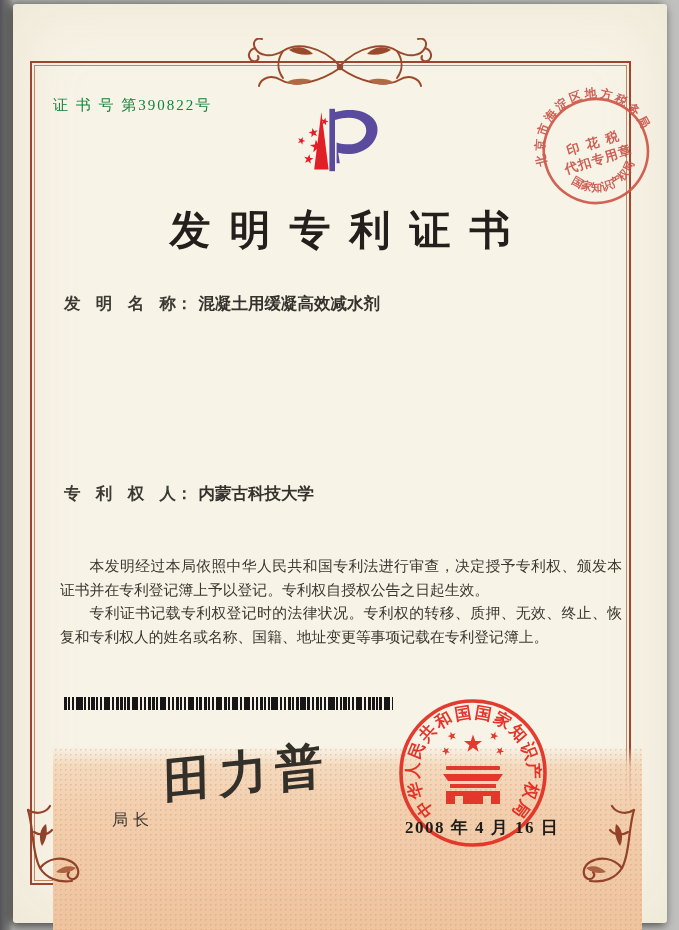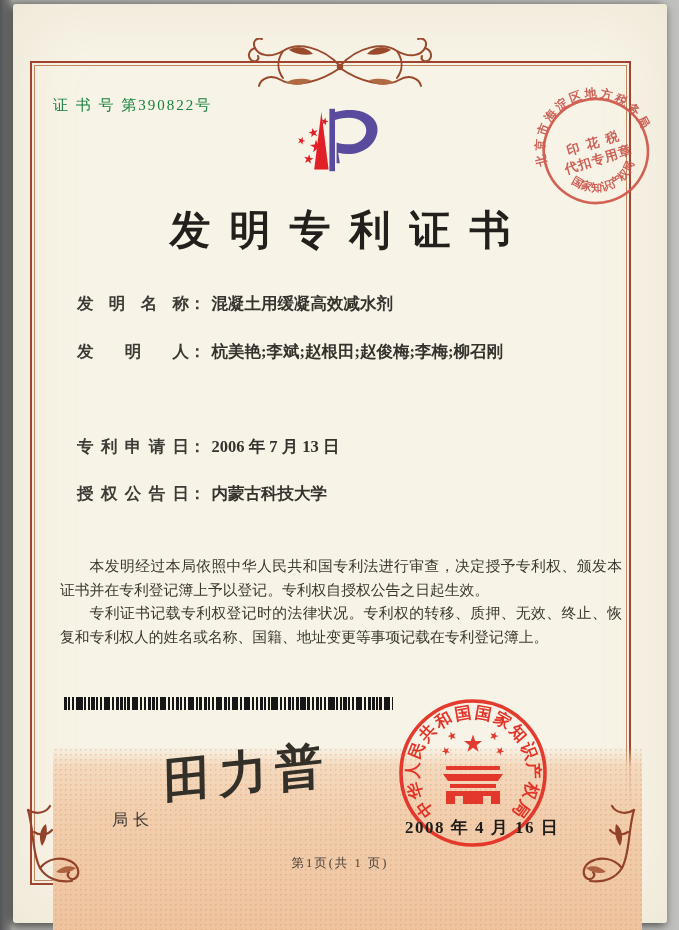--- a/index.html
+++ b/index.html
@@ -15,21 +15,21 @@
   
   .peach{position:absolute;left:21px;top:684px;width:589px;height:190px;
     background:linear-gradient(180deg,rgba(243,214,185,0) 0%,rgba(243,213,182,.85) 10%,#f2cfae 32%,#eec39e 100%);}
   .peach-dots{position:absolute;inset:0;
     background-image:radial-gradient(rgba(198,118,76,.22) 1px,transparent 1px);
     background-size:5px 5px;}
   .certno{position:absolute;left:40px;top:92px;font-size:15px;letter-spacing:2px;color:#15803d;}
   .logo{position:absolute;left:274px;top:100px;}
   .title{position:absolute;left:0;top:199px;width:654px;text-align:center;
     font-size:41px;font-weight:700;color:#221f1c;letter-spacing:19px;padding-left:19px;box-sizing:border-box;}
-  .field{position:absolute;left:64px;height:24px;font-size:16.5px;color:#3c3a35;font-weight:600;white-space:nowrap;}
+  .field{position:absolute;left:51px;height:24px;font-size:16.5px;color:#3c3a35;font-weight:600;white-space:nowrap;}
   .field .lbl{display:inline-block;width:112px;text-align:justify;text-align-last:justify;vertical-align:bottom;}
   .field .val{margin-left:6px;color:#34322d;}
   .paras{position:absolute;left:47px;top:551px;width:562px;font-size:14.8px;line-height:1.6;
     color:#3a372e;text-align:justify;font-weight:500;}
   .paras p{margin:0;text-indent:2em;font-family:Liberation Serif, serif;}
   .barcode{position:absolute;left:51px;top:693px;width:329px;height:13px;
     background:
       repeating-linear-gradient(90deg,#161616 0 2px,transparent 2px 4px),
       repeating-linear-gradient(90deg,#161616 0 1px,transparent 1px 9px),
       repeating-linear-gradient(90deg,#161616 0 3px,transparent 3px 14px);}
@@ -125,28 +125,22 @@
       <text font-size="11" font-weight="bold" fill="#c9544a">
         <textPath href="#tax-bot" startOffset="0" textLength="77" lengthAdjust="spacing">国家知识产权局</textPath>
       </text>
     </svg>
 
     <div class="title">发明专利证书</div>
 
     <div class="field" style="top:289px;">
       <span class="lbl">发明名称</span><span>：</span><span class="val">混凝土用缓凝高效减水剂</span>
     </div>
-    <div class="field" style="top:337px;">
-      <span class="lbl">发明人</span><span>：</span><span class="val">杭美艳;李斌;赵根田;赵俊梅;李梅;柳召刚</span>
-    </div>
-    <div class="field" style="top:432px;">
-      <span class="lbl">专利申请日</span><span>：</span><span class="val">2006 年 7 月 13 日</span>
-    </div>
     <div class="field" style="top:479px;">
-      <span class="lbl">授权公告日</span><span>：</span><span class="val">内蒙古科技大学</span>
+      <span class="lbl">专利权人</span><span>：</span><span class="val">内蒙古科技大学</span>
     </div>
 
     <div class="paras">
       <p>本发明经过本局依照中华人民共和国专利法进行审查，决定授予专利权、颁发本证书并在专利登记簿上予以登记。专利权自授权公告之日起生效。</p>
       <p>专利证书记载专利权登记时的法律状况。专利权的转移、质押、无效、终止、恢复和专利权人的姓名或名称、国籍、地址变更等事项记载在专利登记簿上。</p>
     </div>
 
     <div class="barcode"></div>
 
     <div class="sig-label">局长</div>
@@ -169,16 +163,15 @@
         <use href="#star-b" transform="translate(112,63) scale(0.42) rotate(30)"></use>
         <rect x="58" y="78" width="54" height="4" rx="1"></rect>
         <path d="M55 86 L115 86 L110 93 L60 93 Z"></path>
         <rect x="62" y="96" width="46" height="4"></rect>
         <path d="M58 103 L112 103 L112 116 L103 116 L103 108 L95 108 L95 116 L75 116 L75 108 L67 108 L67 116 L58 116 Z"></path>
       </g>
     </svg>
 
     <div class="seal-date">2008 年 4 月 16 日</div>
 
-    <div class="footer">第1页(共 1 页)</div>
 
   </div>
 </div>
 
 </body></html>

